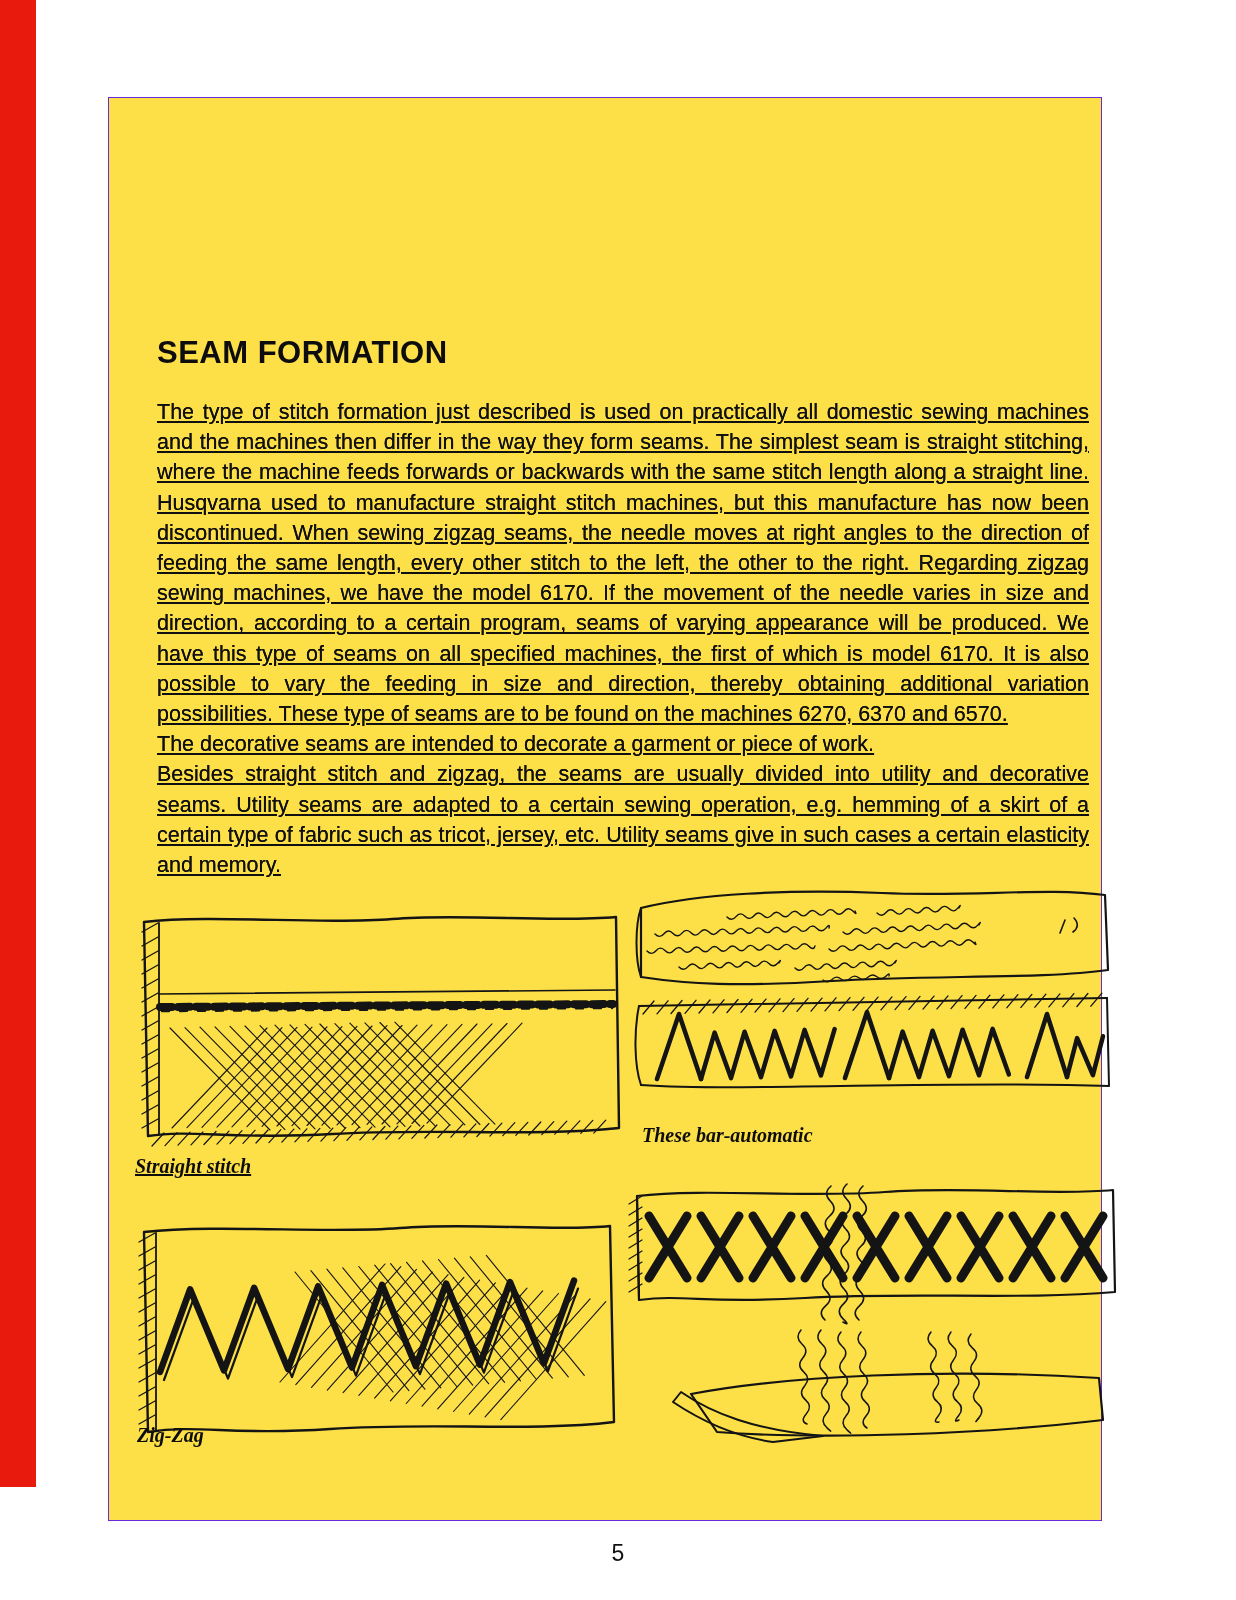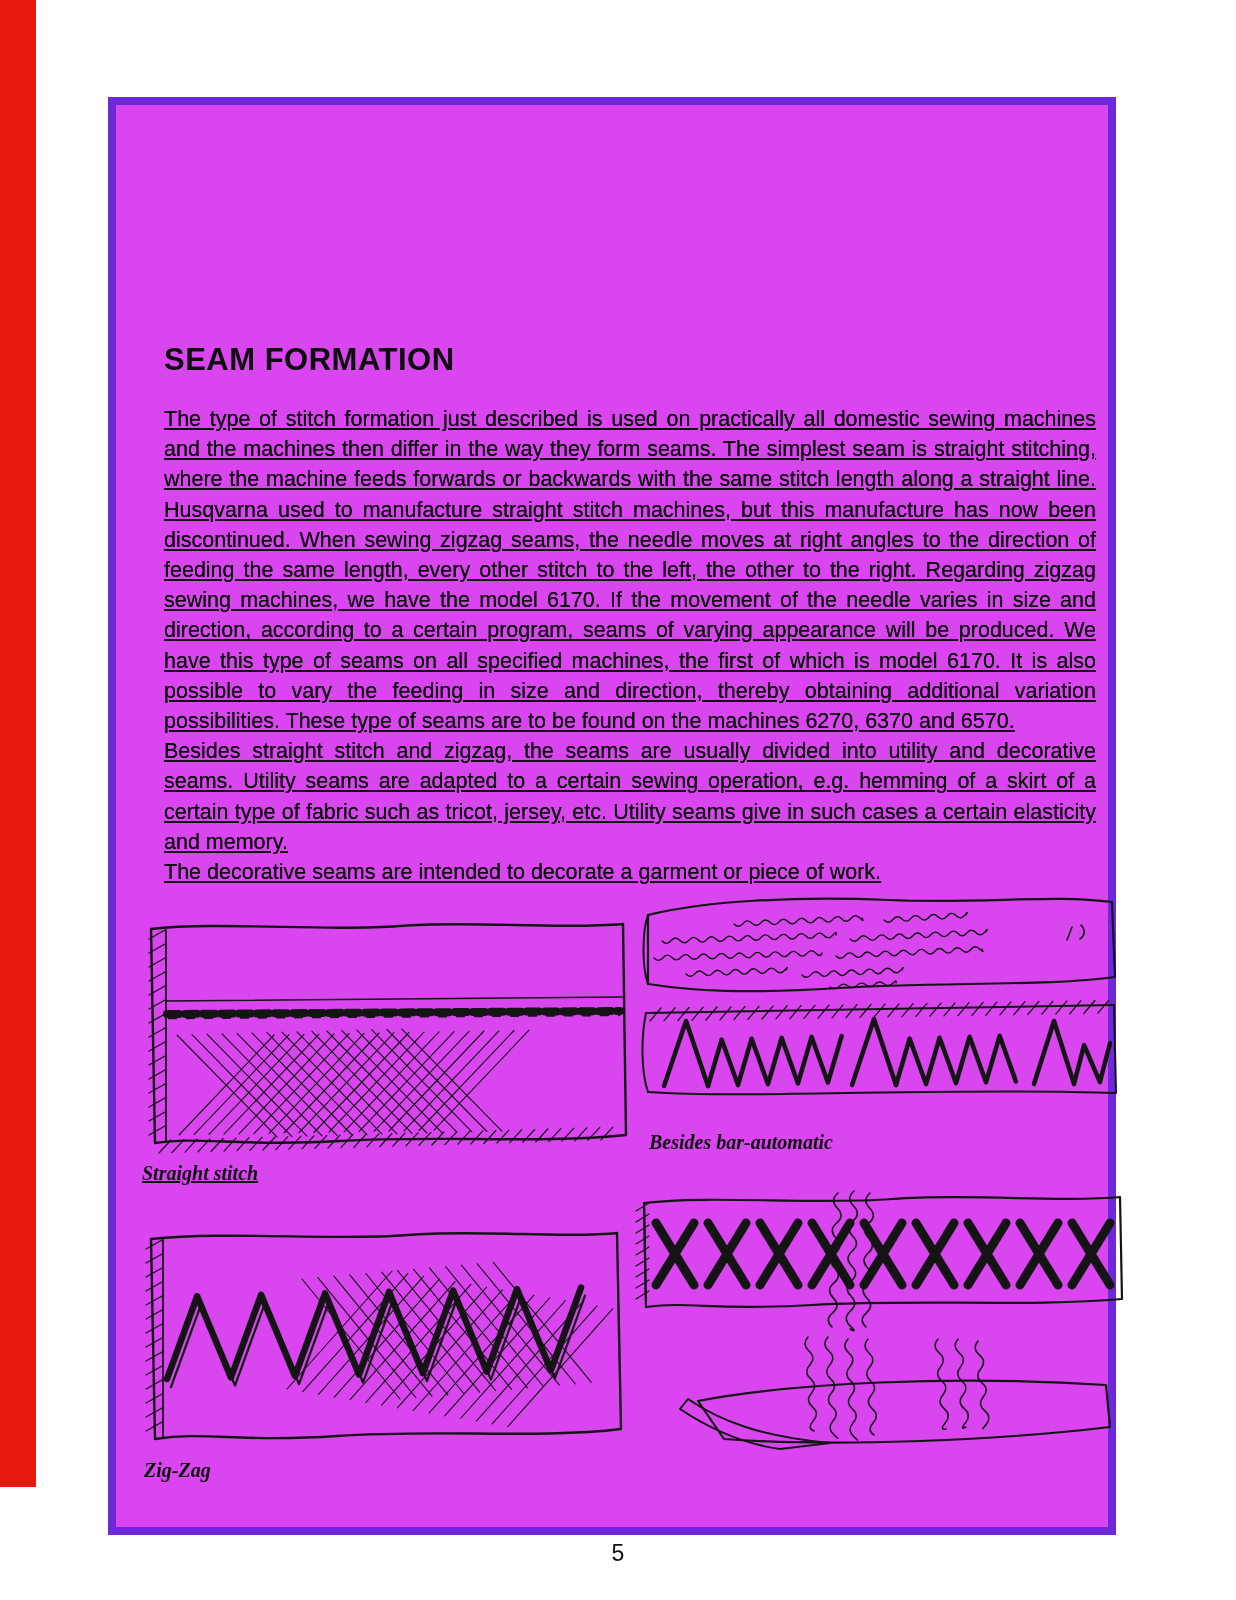--- a/index.html
+++ b/index.html
@@ -12,22 +12,22 @@
     color:#121212;
   }
   .scan-stripe{
     position:absolute;left:0;top:0;
     width:36px;height:1487px;
     background:#e8190d;
   }
   .frame{
     position:absolute;left:108px;top:97px;
     width:992px;height:1422px;
-    border:8px solid #6d28d9;
-    background:#d946ef;
+    border:1px solid #6d28d9;
+    background:#fde047;
   }
   .section-title{
     margin:237px 0 0 48px;
     font-size:31px;
     font-weight:700;
     letter-spacing:.5px;
     color:#0d0d0d;
   }
   .body-text{
     margin:26px 0 0 48px;
@@ -66,22 +66,22 @@
 <div class="page">
 
   <div class="scan-stripe"></div>
 
   <div class="frame">
 
     <h1 class="section-title">SEAM FORMATION</h1>
 
     <div class="body-text">
       <p>The type of stitch formation just described is used on practically all domestic sewing machines and the machines then differ in the way they form seams. The simplest seam is straight stitching, where the machine feeds forwards or backwards with the same stitch length along a straight line. Husqvarna used to manufacture straight stitch machines, but this manufacture has now been discontinued. When sewing zigzag seams, the needle moves at right angles to the direction of feeding the same length, every other stitch to the left, the other to the right. Regarding zigzag sewing machines, we have the model 6170. If the movement of the needle varies in size and direction, according to a certain program, seams of varying appearance will be produced. We have this type of seams on all specified machines, the first of which is model 6170. It is also possible to vary the feeding in size and direction, thereby obtaining additional variation possibilities. These type of seams are to be found on the machines 6270, 6370 and 6570.</p>
+      <p>The decorative seams are intended to decorate a garment or piece of work.</p>
       <p>Besides straight stitch and zigzag, the seams are usually divided into utility and decorative seams. Utility seams are adapted to a certain sewing operation, e.g. hemming of a skirt of a certain type of fabric such as tricot, jersey, etc. Utility seams give in such cases a certain elasticity and memory.</p>
-      <p>The decorative seams are intended to decorate a garment or piece of work.</p>
     </div>
 
     <figure class="fig" style="left:23px;top:794px;">
       <svg width="492" height="272" viewBox="0 0 492 272">
         <g class="ink" stroke-linecap="round" stroke-linejoin="round">
           <path d="M12 30 C80 22,190 33,260 27 S420 31,484 25 L487 236 C400 245,300 236,200 242 S60 237,16 244 Z" stroke-width="2.4"></path>
           <path d="M27 31 L27 242" stroke-width="1.8"></path>
           <path stroke-width="1.3" d="M10.0 40.0 l16 -9 M10.0 54.0 l16 -9 M10.0 68.0 l16 -9 M10.0 82.0 l16 -9 M10.0 96.0 l16 -9 M10.0 110.0 l16 -9 M10.0 124.0 l16 -9 M10.0 138.0 l16 -9 M10.0 152.0 l16 -9 M10.0 166.0 l16 -9 M10.0 180.0 l16 -9 M10.0 194.0 l16 -9 M10.0 208.0 l16 -9 M10.0 222.0 l16 -9 M10.0 236.0 l16 -9 "></path>
           <path d="M27 102 L483 98" stroke-width="1.6"></path>
           <line x1="28" y1="115" x2="481" y2="112" stroke="#141414" stroke-width="8" stroke-dasharray="12 6"></line>
@@ -115,36 +115,36 @@
           <path stroke-width="1.3" d="M16.0 134.0 l11 -13 M30.0 133.8 l11 -13 M44.0 133.5 l11 -13 M58.0 133.3 l11 -13 M72.0 133.0 l11 -13 M86.0 132.8 l11 -13 M100.0 132.5 l11 -13 M114.0 132.3 l11 -13 M128.0 132.1 l11 -13 M142.0 131.8 l11 -13 M156.0 131.6 l11 -13 M170.0 131.3 l11 -13 M184.0 131.1 l11 -13 M198.0 130.8 l11 -13 M212.0 130.6 l11 -13 M226.0 130.3 l11 -13 M240.0 130.1 l11 -13 M254.0 129.9 l11 -13 M268.0 129.6 l11 -13 M282.0 129.4 l11 -13 M296.0 129.1 l11 -13 M310.0 128.9 l11 -13 M324.0 128.6 l11 -13 M338.0 128.4 l11 -13 M351.9 128.2 l11 -13 M365.9 127.9 l11 -13 M379.9 127.7 l11 -13 M393.9 127.4 l11 -13 M407.9 127.2 l11 -13 M421.9 126.9 l11 -13 M435.9 126.7 l11 -13 M449.9 126.5 l11 -13 M463.9 126.2 l11 -13 "></path>
           <path d="M30 199 L52 134 L74 199" stroke-width="4.5"></path>
           <path stroke-width="4.5" d="M74 199 L87.6 152.6 L104.0 198.1 L117.6 151.7 L134.0 197.2 L147.6 150.8 L164.0 196.4 L177.6 149.9 L193.9 195.5 L207.6 149.1"></path>
           <path d="M218 198 L240 132 L262 198" stroke-width="4.5"></path>
           <path stroke-width="4.5" d="M262 198 L275.6 151.6 L292.0 197.1 L305.6 150.7 L322.0 196.2 L335.6 149.7 L352.0 195.3 L365.6 148.8 L381.9 194.4"></path>
           <path d="M400 197 L420 134 L440 197" stroke-width="4.5"></path>
           <path stroke-width="4.5" d="M440 197 L450.1 158.1 L465.9 195.1 L476.0 156.2"></path>
         </g>
       </svg>
     </figure>
-    <figcaption class="fig-caption" style="left:533px;top:1026px;">Besides bar-automatic</figcaption>
+    <figcaption class="fig-caption" style="left:533px;top:1026px;">These bar-automatic</figcaption>
 
     <figure class="fig" style="left:21px;top:1112px;">
       <svg width="488" height="238" viewBox="0 0 488 238">
         <g class="ink" stroke-linecap="round" stroke-linejoin="round">
           <path d="M14 22 C90 14,200 24,270 18 S430 22,480 16 L484 212 C400 222,300 212,200 219 S70 214,18 222 Z" stroke-width="2.4"></path>
           <path d="M26 23 L26 220" stroke-width="1.8"></path>
           <path stroke-width="1.3" d="M9.0 32.0 l16 -9 M9.0 46.0 l16 -9 M9.0 60.0 l16 -9 M9.0 74.0 l16 -9 M9.0 88.0 l16 -9 M9.0 102.0 l16 -9 M9.0 116.0 l16 -9 M9.0 130.0 l16 -9 M9.0 144.0 l16 -9 M9.0 158.0 l16 -9 M9.0 172.0 l16 -9 M9.0 186.0 l16 -9 M9.0 200.0 l16 -9 M9.0 214.0 l16 -9 "></path>
           <path stroke-width="1.1" d="M150.0 172.0 l105 -118 M165.8 174.7 l105 -118 M181.5 177.4 l105 -118 M197.3 180.1 l105 -118 M213.1 182.7 l105 -118 M228.9 185.4 l105 -118 M244.6 188.1 l105 -118 M260.4 190.8 l105 -118 M276.2 193.5 l105 -118 M292.0 196.2 l105 -118 M307.7 198.8 l105 -118 M323.5 201.5 l105 -118 M339.3 204.2 l105 -118 M355.1 206.9 l105 -118 M370.8 209.6 l105 -118 "></path>
           <path stroke-width="1.1" d="M165.0 62.0 l98 120 M180.9 60.6 l98 120 M196.9 59.2 l98 120 M212.8 57.8 l98 120 M228.8 56.5 l98 120 M244.7 55.1 l98 120 M260.6 53.7 l98 120 M276.6 52.3 l98 120 M292.5 50.9 l98 120 M308.5 49.5 l98 120 M324.4 48.1 l98 120 M340.3 46.8 l98 120 M356.3 45.4 l98 120 "></path>
           <path stroke-width="6.5" d="M30 162 L60.1 79.3 L94.0 160.5 L124.1 77.8 L158.0 159.1 L188.1 76.4 L222.0 157.6 L252.1 74.9 L285.9 156.2 L316.1 73.5 L349.9 154.7 L380.0 72.0 L413.9 153.3 L444.0 70.6"></path>
           <path stroke-width="2.2" d="M34 170 L64.1 87.3 L98.0 168.5 L128.1 85.8 L162.0 167.1 L192.1 84.4 L226.0 165.6 L256.1 82.9 L289.9 164.2 L320.1 81.5 L353.9 162.7 L384.0 80.0 L417.9 161.3 L448.0 78.6"></path>
         </g>
       </svg>
     </figure>
-    <figcaption class="fig-caption" style="left:28px;top:1354px;">Zig-Zag</figcaption>
+    <figcaption class="fig-caption" style="left:28px;top:1326px;">Zig-Zag</figcaption>
 
     <figure class="fig" style="left:516px;top:1082px;">
       <svg width="500" height="265" viewBox="0 0 500 265">
         <g class="ink" stroke-linecap="round" stroke-linejoin="round">
           <path d="M12 16 C80 8,180 18,260 12 S430 16,488 10 L490 112 C400 120,280 112,180 118 S60 114,14 120 Z" stroke-width="2.2"></path>
           <path d="M12 16 L14 120" stroke-width="2"></path>
           <path stroke-width="1.2" d="M4.0 24.0 l13 -8 M4.0 35.0 l13 -8 M4.0 46.0 l13 -8 M4.0 57.0 l13 -8 M4.0 68.0 l13 -8 M4.0 79.0 l13 -8 M4.0 90.0 l13 -8 M4.0 101.0 l13 -8 M4.0 112.0 l13 -8 "></path>
           <g stroke-width="9">
             <path d="M24 36 L62 98 M62 36 L24 98"></path>
             <path d="M76 36 L114 98 M114 36 L76 98"></path>

